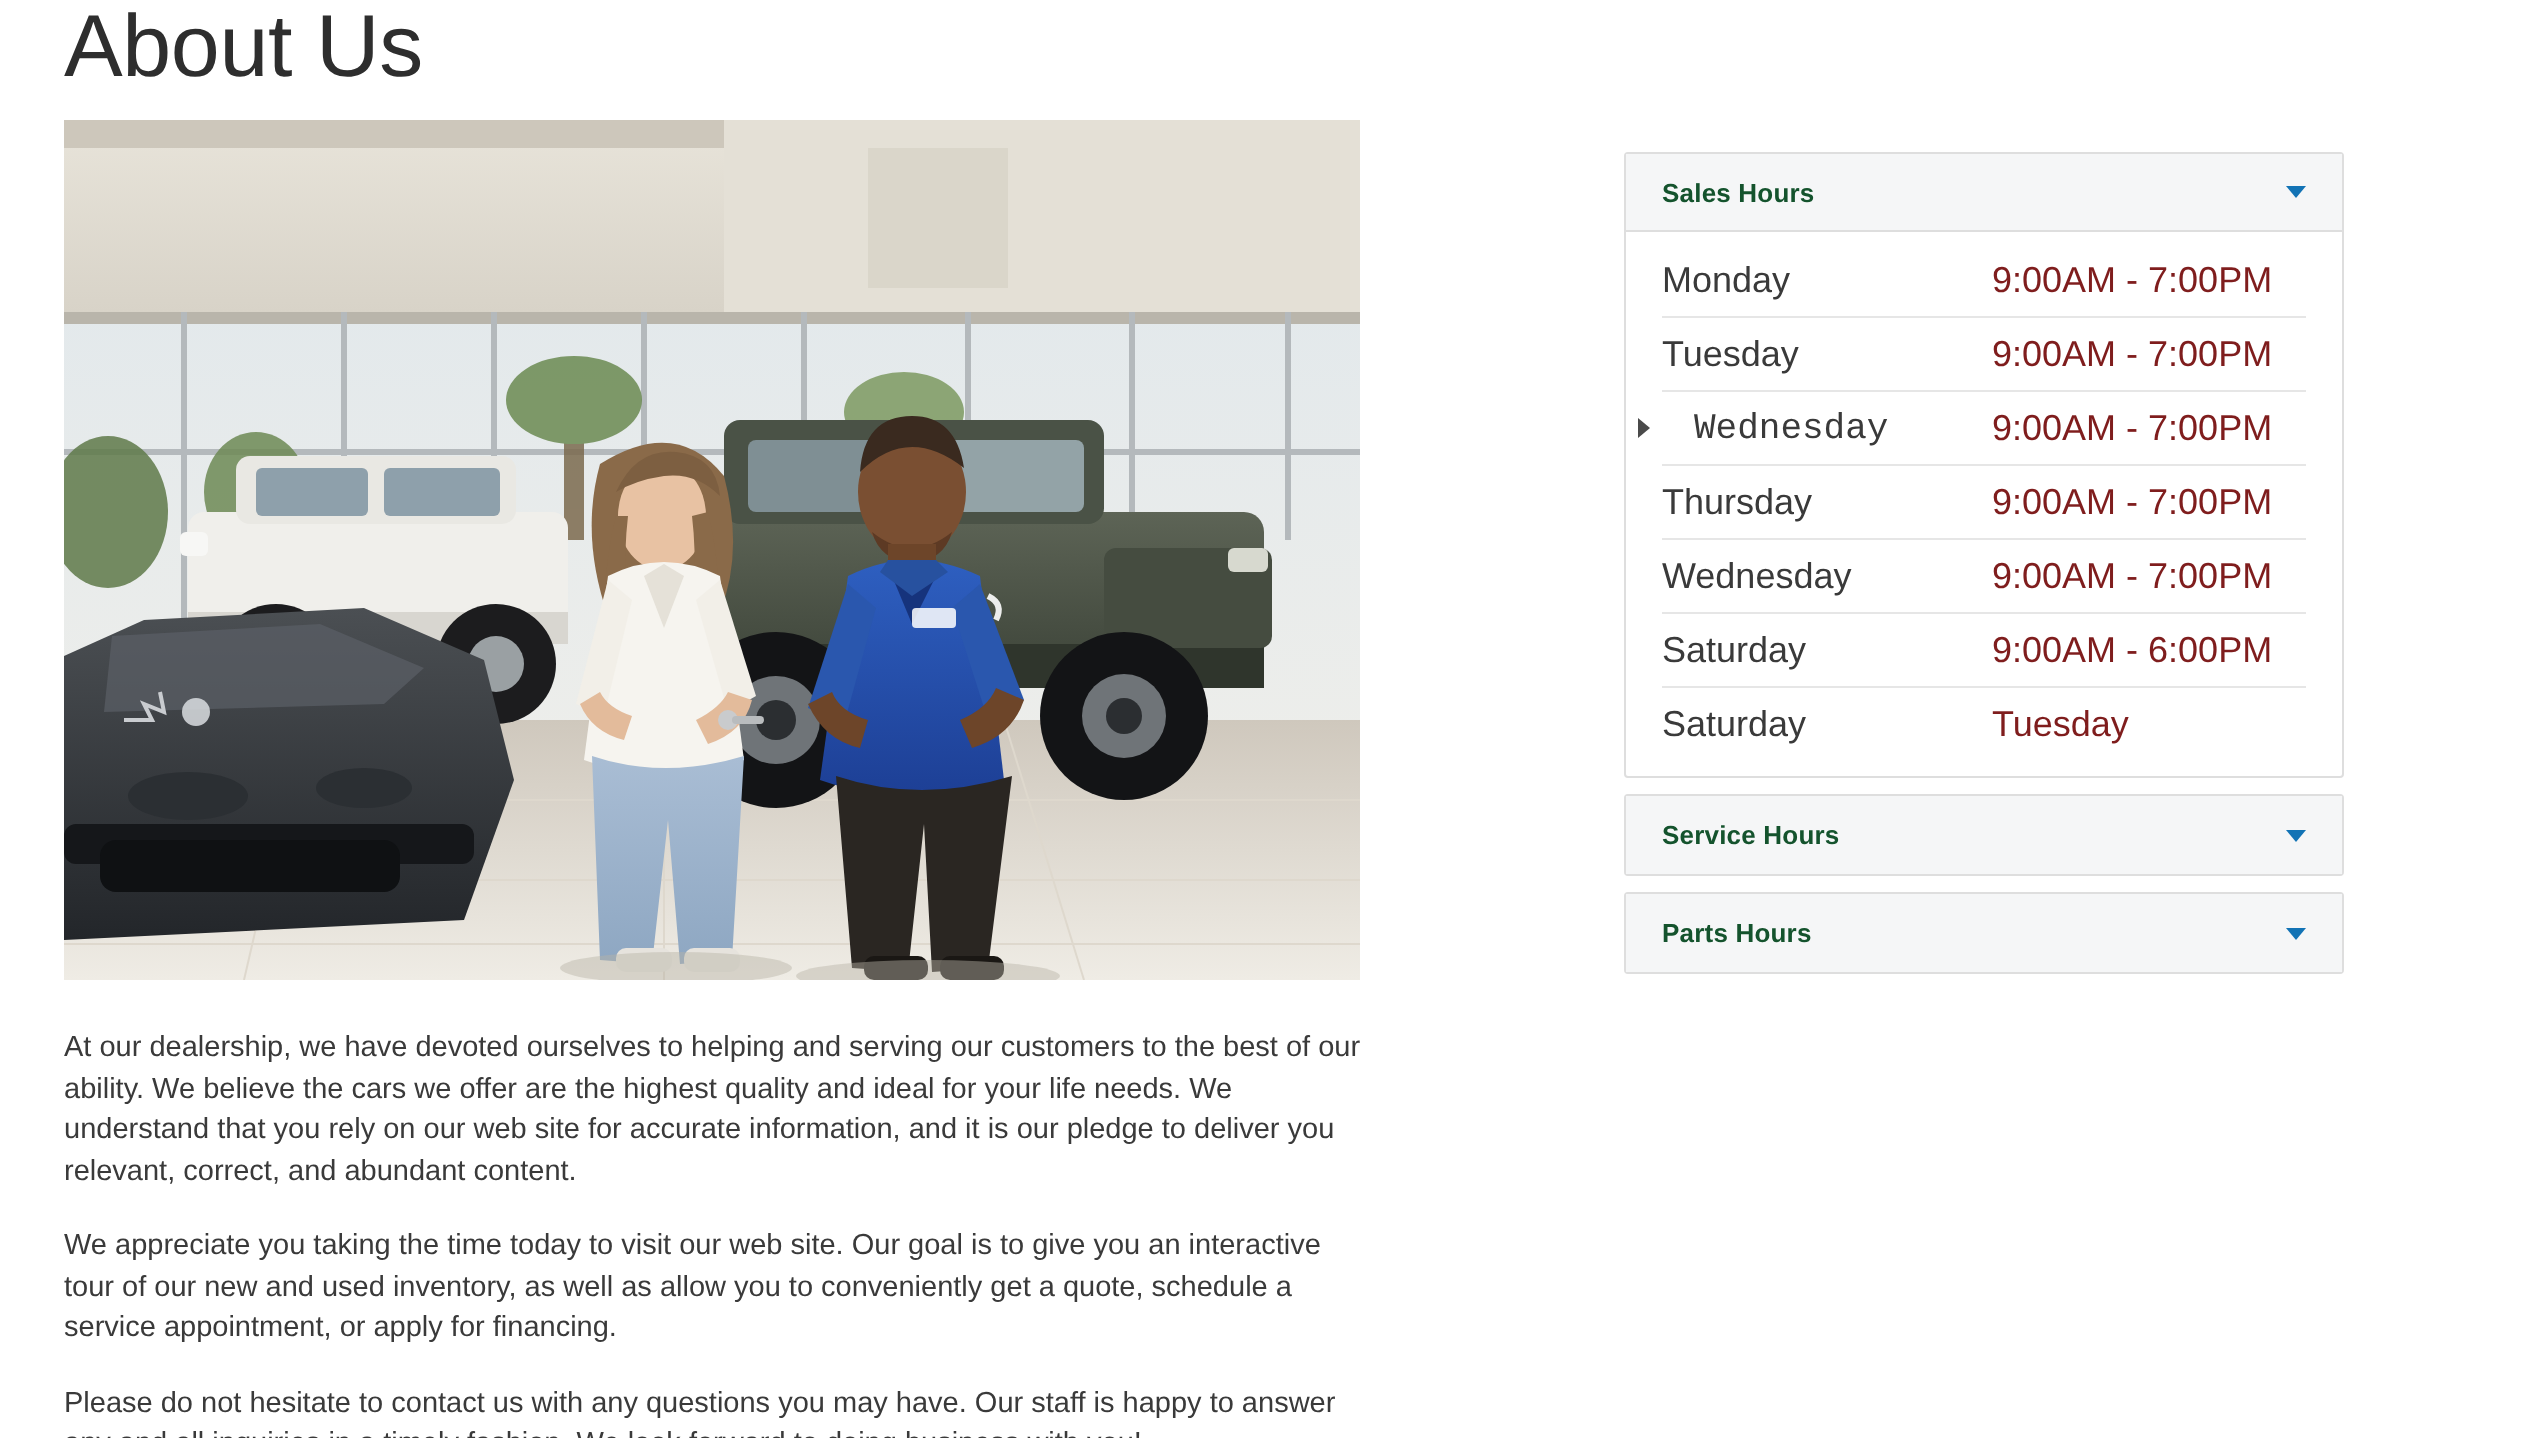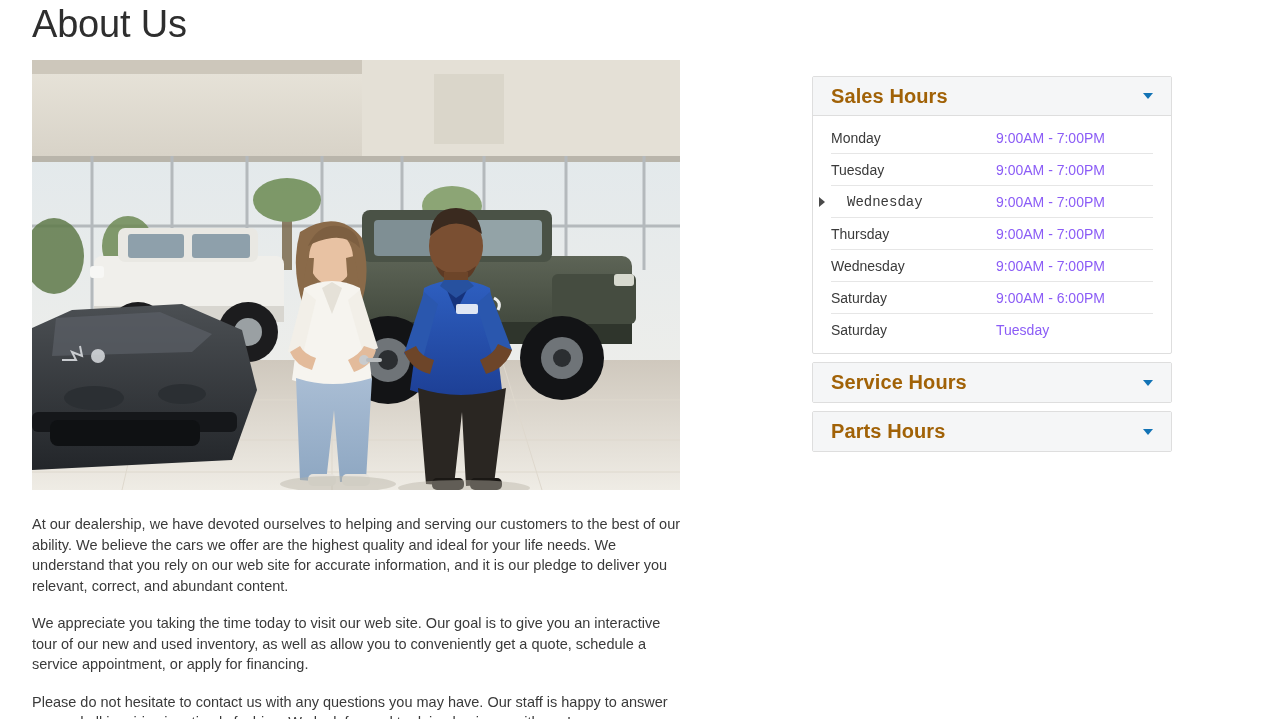--- a/index.html
+++ b/index.html
@@ -17,21 +17,21 @@
     position: relative;
     width: 1269px;
     height: 719px;
   }
 
   
   .page-title {
     position: absolute;
     left: 32px;
     top: 2px;
-    font-size: 38px;
+    font-size: 44px;
     font-weight: 400;
     color: #2e2e2e;
     letter-spacing: -0.2px;
     line-height: 44px;
     margin: 0;
   }
 
   
   .hero {
     position: absolute;
@@ -74,43 +74,43 @@
     align-items: center;
     justify-content: space-between;
     height: 39px;
     padding: 0 18px;
     background: #f5f6f7;
     border-bottom: 1px solid #dedede;
     cursor: pointer;
   }
   .panel.collapsed .panel-head { border-bottom: none; text-align: center; }
   .panel-title {
-    font-size: 20px;
+    font-size: 13px;
     font-weight: bold;
-    color: #a16207;
+    color: #14532d;
     letter-spacing: 0.1px;
   }
   .caret {
     width: 0; height: 0;
     border-left: 5px solid transparent;
     border-right: 5px solid transparent;
     border-top: 6px solid #1273b5;
   }
   .panel-body { padding: 6px 18px 8px 18px; }
   .hours-table { width: 100%; border-collapse: collapse; }
   .hours-table tr { border-bottom: 1px solid #e6e6e6; }
   .hours-table tr:last-child { border-bottom: none; }
   .hours-table td {
-    font-size: 14px;
+    font-size: 18px;
     color: #3a3a3a;
     padding: 8px 0 7px 0;
     vertical-align: middle;
   }
   .hours-table td.day { width: 165px; position: relative; }
-  .hours-table td.time { color: #8b5cf6; }
+  .hours-table td.time { color: #7f1d1d; }
   .today-marker {
     position: absolute;
     left: -12px;
     top: 50%;
     transform: translateY(-50%);
     width: 0; height: 0;
     border-top: 5px solid transparent;
     border-bottom: 5px solid transparent;
     border-left: 6px solid #4a4a4a;
   }

